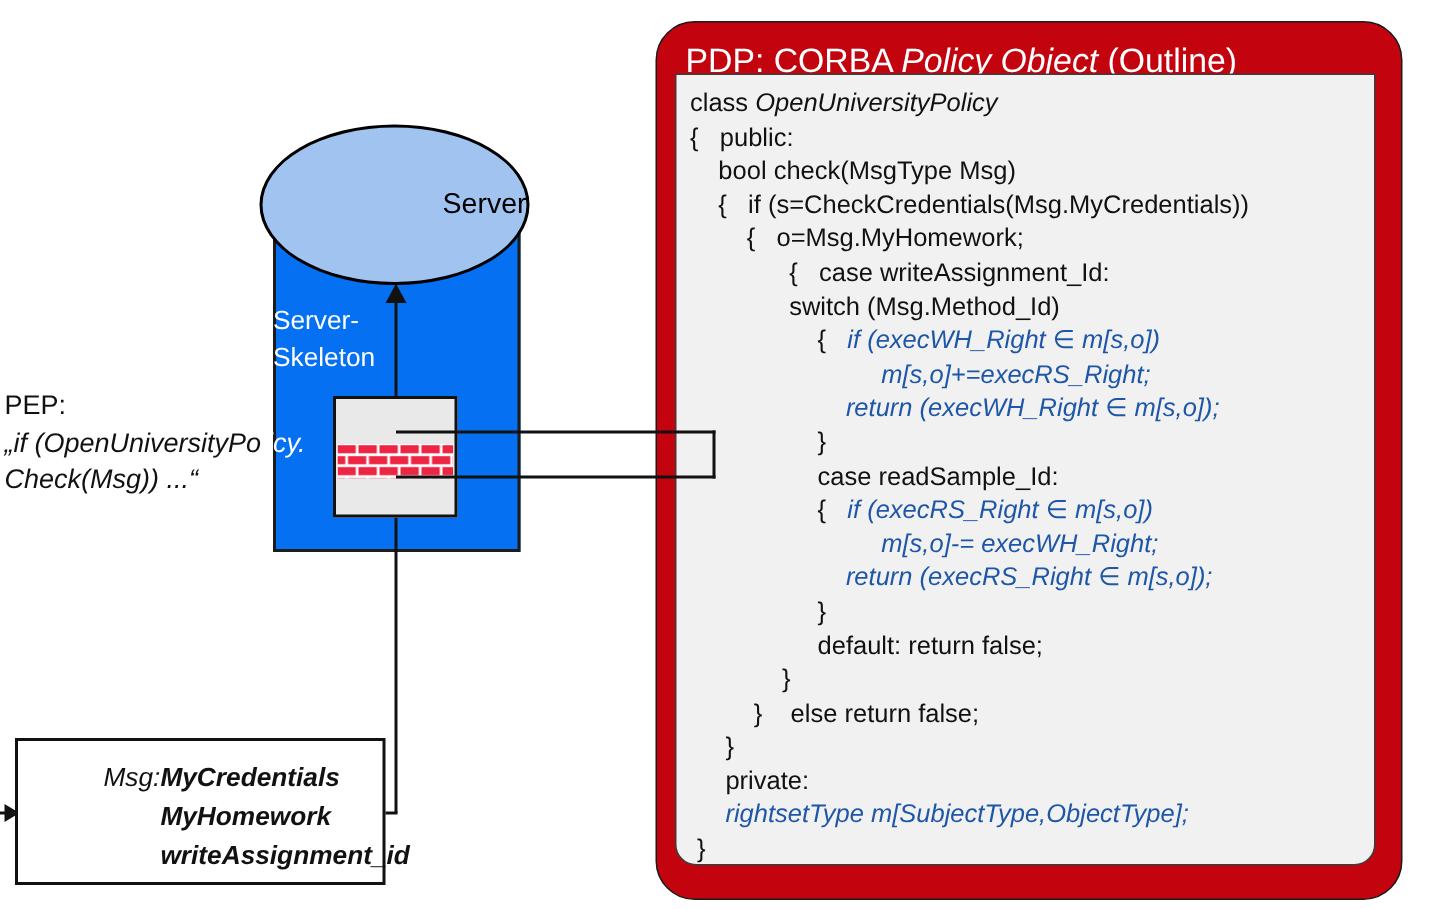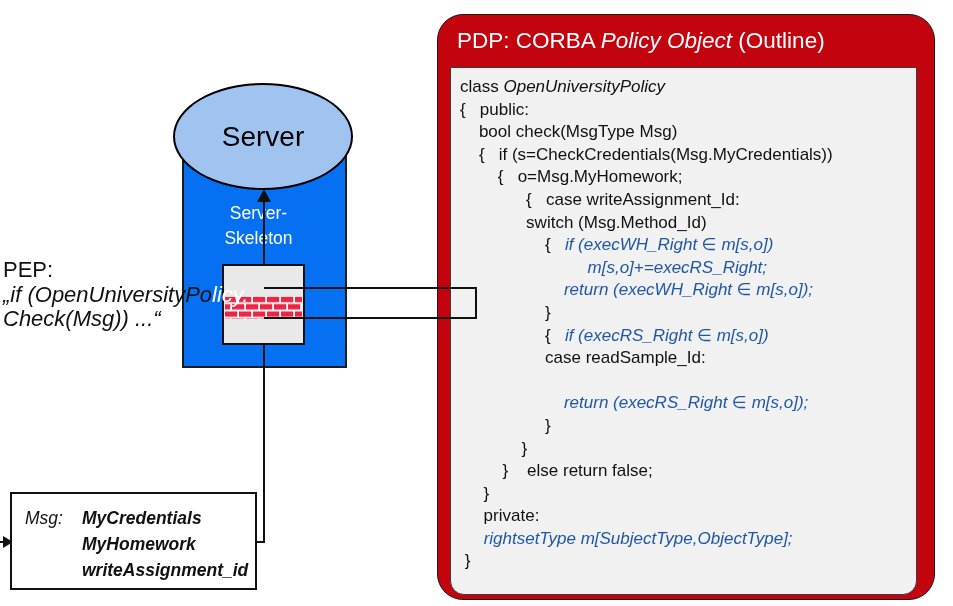--- a/index.html
+++ b/index.html
@@ -6,28 +6,28 @@
   .canvas{
     position:relative;width:953px;height:606px;background:#fff;overflow:hidden;
     font-family:"Liberation Sans","DejaVu Sans",sans-serif;color:#111;
   }
   
   .skeleton-rect{
     position:absolute;left:182px;top:155px;width:165px;height:213px;
     background:var(--blue);border:2px solid #1c1c1c;box-sizing:border-box;z-index:1;
   }
   .skeleton-label{
-    position:absolute;left:182px;top:201px;width:153px;text-align:center;
+    position:absolute;left:182px;top:201px;width:153px;text-align:left;
     color:#fff;font-size:17.5px;line-height:25px;z-index:3;
   }
   .server-ellipse{
     position:absolute;left:173px;top:83px;width:180px;height:107px;
     background:var(--lightblue);border:2px solid #000;border-radius:50%;
-    box-sizing:border-box;z-index:4;display:flex;align-items:center;justify-content:center;
-    font-size:28px;color:#000;
+    box-sizing:border-box;z-index:4;display:flex;align-items:center;justify-content:flex-end;
+    font-size:19px;color:#000;
   }
   .brick-box{
     position:absolute;left:222px;top:264px;width:83px;height:81px;
     background:var(--boxbg);border:2px solid #111;box-sizing:border-box;z-index:6;
   }
   .brick-band{position:absolute;left:1px;top:30px;width:77px;height:23px;}
   .brick{fill:var(--brick);}
   
   .vline-a{position:absolute;left:263px;top:200px;width:2px;height:88px;background:#111;z-index:5;}
   .vline-b{position:absolute;left:263px;top:321px;width:2px;height:221px;background:#111;z-index:5;}
@@ -35,45 +35,45 @@
   .arrow-up{
     position:absolute;left:257px;top:189px;width:0;height:0;z-index:5;
     border-left:7px solid transparent;border-right:7px solid transparent;border-bottom:13px solid #111;
   }
   .msg-in-line{position:absolute;left:0;top:541px;width:5px;height:2px;background:#111;z-index:5;}
   .arrow-right{
     position:absolute;left:3px;top:536px;width:0;height:0;z-index:5;
     border-top:6px solid transparent;border-bottom:6px solid transparent;border-left:10px solid #111;
   }
   .pep-text{
-    position:absolute;left:3px;top:258px;font-size:22px;line-height:24.5px;z-index:8;white-space:nowrap;
+    position:absolute;left:3px;top:258px;font-size:18px;line-height:24.5px;z-index:8;white-space:nowrap;
   }
   .it{font-style:italic;}
   .connector-rect{
     position:absolute;left:264px;top:287px;width:213px;height:32px;
     border:2px solid #111;border-left:none;box-sizing:border-box;z-index:30;background:transparent;
   }
   .msg-box{
     position:absolute;left:10px;top:492px;width:247px;height:98px;
     background:#fff;border:2px solid #111;box-sizing:border-box;z-index:6;
     font-size:17.5px;font-style:italic;display:flex;padding:11px 0 0 13px;
   }
   .msg-label{width:57px;}
   .msg-items > div{line-height:26px;font-weight:bold;}
-  .msg-label{line-height:26px;}
+  .msg-label{line-height:26px;margin-left:44px;}
   
   .pdp-box{
     position:absolute;left:437px;top:14px;width:498px;height:586px;
     background:var(--red);border:1px solid #1a1a1a;border-radius:26px;box-sizing:border-box;z-index:2;text-decoration:underline;
   }
   .pdp-title{
     position:absolute;left:19px;top:13px;color:#fff;font-size:22.5px;white-space:nowrap;
   }
   .code-box{
-    position:absolute;left:12px;top:52px;width:467px;height:528px;
+    position:absolute;left:12px;top:34px;width:467px;height:528px;
     background:var(--codebg);border:1px solid #3c3c3c;border-radius:0 0 14px 14px;
     box-sizing:border-box;overflow:hidden;
   }
   .code-lines{padding:8px 0 0 9px;}
   .code-line{font-size:17px;line-height:22.6px;white-space:pre;color:#111;}
   .seg-i{font-style:italic;}
   .seg-b{font-style:italic;color:var(--codeblue);}
   .seg-w{font-style:italic;color:#fff;}
 </style>
 </head>
@@ -124,25 +124,26 @@
           <div class="code-line"><span>{   public:</span></div>
           <div class="code-line"><span>    bool check(MsgType Msg)</span></div>
           <div class="code-line"><span>    {   if (s=CheckCredentials(Msg.MyCredentials))</span></div>
           <div class="code-line"><span>        {   o=Msg.MyHomework;</span></div>
           <div class="code-line"><span>              {   case writeAssignment_Id:</span></div>
           <div class="code-line"><span>              switch (Msg.Method_Id)</span></div>
           <div class="code-line"><span>                  {   </span><span class="seg-b">if (execWH_Right ∈ m[s,o])</span></div>
           <div class="code-line"><span>                           </span><span class="seg-b">m[s,o]+=execRS_Right;</span></div>
           <div class="code-line"><span>                      </span><span class="seg-b">return (execWH_Right ∈ m[s,o]);</span></div>
           <div class="code-line"><span>                  }</span></div>
+          <div class="code-line"><span>                  case readSample_Id:</span></div>
           <div class="code-line"><span>                  {   </span><span class="seg-b">if (execRS_Right ∈ m[s,o])</span></div>
-          <div class="code-line"><span>                  case readSample_Id:</span></div>
-          <div class="code-line"><span>                           </span></div>
+          <div class="code-line"><span>                           </span><span class="seg-b">m[s,o]-= execWH_Right;</span></div>
           <div class="code-line"><span>                      </span><span class="seg-b">return (execRS_Right ∈ m[s,o]);</span></div>
           <div class="code-line"><span>                  }</span></div>
+          <div class="code-line"><span>                  default: return false;</span></div>
           <div class="code-line"><span>             }</span></div>
           <div class="code-line"><span>         }    else return false;</span></div>
           <div class="code-line"><span>     }</span></div>
           <div class="code-line"><span>     private:</span></div>
           <div class="code-line"><span>     </span><span class="seg-b">rightsetType m[SubjectType,ObjectType];</span></div>
           <div class="code-line"><span> }</span></div>
         </div>
     </div>
   </div>
 

